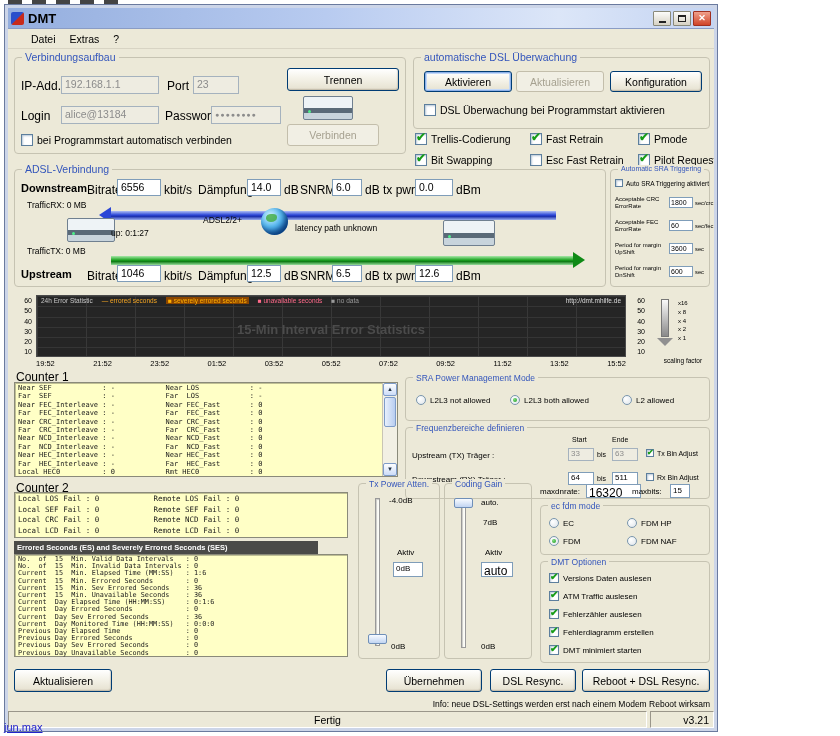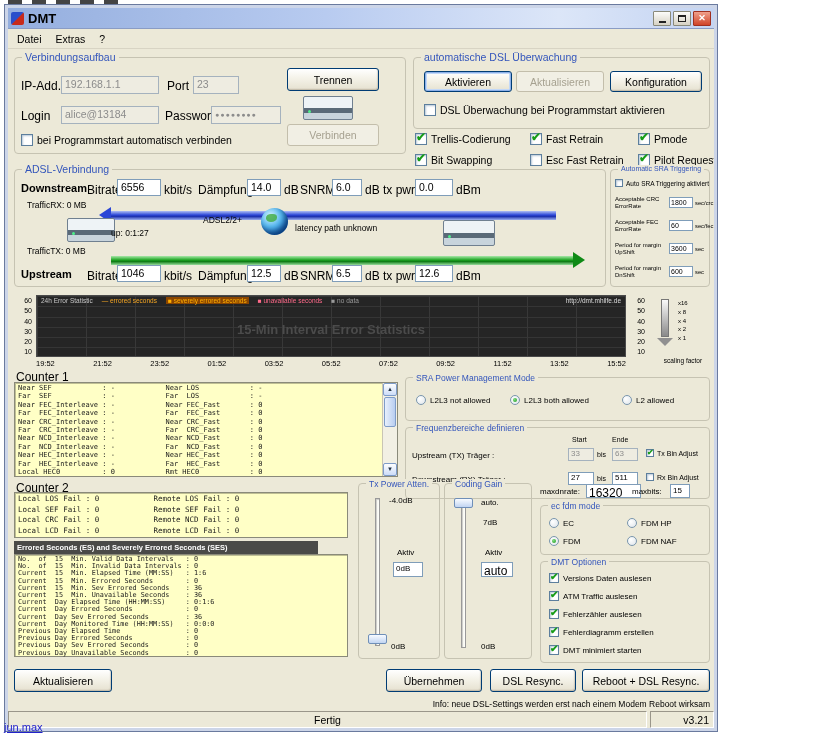--- a/index.html
+++ b/index.html
@@ -7,21 +7,21 @@
 body{background:#fff;font-family:"Liberation Sans",sans-serif;position:relative;overflow:hidden;color:#000}
 .window{position:absolute;left:5px;top:5px;width:712px;height:726px;background:#ece9d8;border:3px solid #ccd5e8;box-shadow:0 0 0 1px #6a7a9e}
 .titlebar{height:21px;display:flex;align-items:center;gap:4px;padding:0 3px;background:linear-gradient(90deg,#94aede,#b8cbf0 45%,#dce6f8 78%,#c4d4f2);border-bottom:1px solid #8a9cc4}
 .appicon{width:13px;height:13px;border-radius:2px;background:linear-gradient(135deg,#2a4ecb 48%,#c82a1a 52%);flex:none}
 .tb-title{font-size:13px;font-weight:bold}
 .tb-btns{margin-left:auto;display:flex;gap:2px}
 .tbb{width:18px;height:15px;display:flex;align-items:center;justify-content:center;background:linear-gradient(180deg,#fcfcfa,#d6d2c4);border:1px solid #8a8a7a;border-radius:1px}
 .tbb.close{background:linear-gradient(180deg,#f0a08c,#d04428);border-color:#a03020;color:#fff;font-size:9px;font-weight:bold}
 .glyph-min{width:7px;height:2px;background:#222;margin-top:7px}
 .glyph-max{width:8px;height:7px;border:1px solid #222;border-top-width:2px}
-.menubar{height:20px;display:flex;align-items:center;padding-left:2px;background:#ece9d8;border-bottom:1px solid #d8d4c4}
+.menubar{height:20px;display:flex;align-items:center;padding-left:16px;background:#ece9d8;border-bottom:1px solid #d8d4c4}
 .mi{padding:2px 7px;font-size:10.5px}
 .client{position:relative;height:679px;overflow:hidden}
 .lbl{position:absolute;font-size:12px;white-space:nowrap}
 .lbl.b{font-weight:bold;font-size:11px}
 .lbl.s9{font-size:8.5px}
 .lbl.s8{font-size:8px}
 .lbl.s7{font-size:7px}
 .tf{position:absolute;background:#fff;border:1px solid #7f9db9;font-size:10.5px;padding:1px 3px;white-space:nowrap;overflow:hidden}
 .tf.dis{background:#eeece1;color:#8c8c8c;border-color:#a5b2be}
 .btn{position:absolute;display:flex;align-items:center;justify-content:center;font-size:10.5px;background:linear-gradient(180deg,#fff,#f4f2e8 45%,#e8e4d4 90%,#d8d0c0);border:1px solid #003c74;border-radius:3px;box-shadow:inset -1px -1px 1px rgba(150,140,120,.35);cursor:default}
@@ -105,21 +105,21 @@
     <span class="mi">?</span>
   </div>
   <div class="client">
 
     <div class="grp" style="left:6px;top:8px;width:392px;height:97px">
       <span class="gt">Verbindungsaufbau</span>
       <span class="lbl" style="left:6px;top:21px">IP-Add.</span>
       <span class="tf dis" style="left:46px;top:18px;width:98px;height:18px">192.168.1.1</span>
       <span class="lbl" style="left:152px;top:21px">Port</span>
       <span class="tf dis" style="left:178px;top:18px;width:46px;height:18px">23</span>
-      <span class="btn" style="left:272px;top:10px;width:92px;height:23px">Trennen</span>
+      <span class="btn" style="left:272px;top:10px;width:112px;height:23px">Trennen</span>
       <span class="lbl" style="left:6px;top:51px">Login</span>
       <span class="tf dis" style="left:46px;top:48px;width:98px;height:18px">alice@13184</span>
       <span class="lbl" style="left:150px;top:51px">Passwort</span>
       <span class="tf dis" style="left:196px;top:48px;width:70px;height:18px;font-size:7px;letter-spacing:1px;line-height:14px">●●●●●●●●</span>
       <span class="modem" style="left:288px;top:38px;width:50px;height:24px"></span>
       <span class="btn dis" style="left:272px;top:66px;width:92px;height:22px">Verbinden</span>
       <span class="ck" style="left:6px;top:76px">
         <span class="bx"></span>
         <span>bei Programmstart automatisch verbinden</span>
       </span>
@@ -336,21 +336,21 @@
       <span class="tf dis" style="left:162px;top:20px;width:26px;height:13px;font-size:8px;padding:0 2px">33</span>
       <span class="lbl s7" style="left:191px;top:23px">bis</span>
       <span class="tf dis" style="left:206px;top:20px;width:26px;height:13px;font-size:8px;padding:0 2px">63</span>
       <span class="ck s" style="left:240px;top:21px;font-size:7px">
         <span class="bx on">
             <span class="tk">✔</span>
           </span>
         <span>Tx Bin Adjust</span>
       </span>
       <span class="lbl s8" style="left:6px;top:47px">Downstream (RX) Träger :</span>
-      <span class="tf" style="left:162px;top:44px;width:26px;height:13px;font-size:8px;padding:0 2px">27</span>
+      <span class="tf" style="left:162px;top:44px;width:26px;height:13px;font-size:8px;padding:0 2px">64</span>
       <span class="lbl s7" style="left:191px;top:47px">bis</span>
       <span class="tf" style="left:206px;top:44px;width:26px;height:13px;font-size:8px;padding:0 2px">511</span>
       <span class="ck s" style="left:240px;top:45px;font-size:7px">
         <span class="bx"></span>
         <span>Rx Bin Adjust</span>
       </span>
     </div>
 
     <span class="lbl" style="left:8px;top:432px">Counter 2</span>
     <div class="ybox" style="left:6px;top:443px;width:334px;height:46px">

